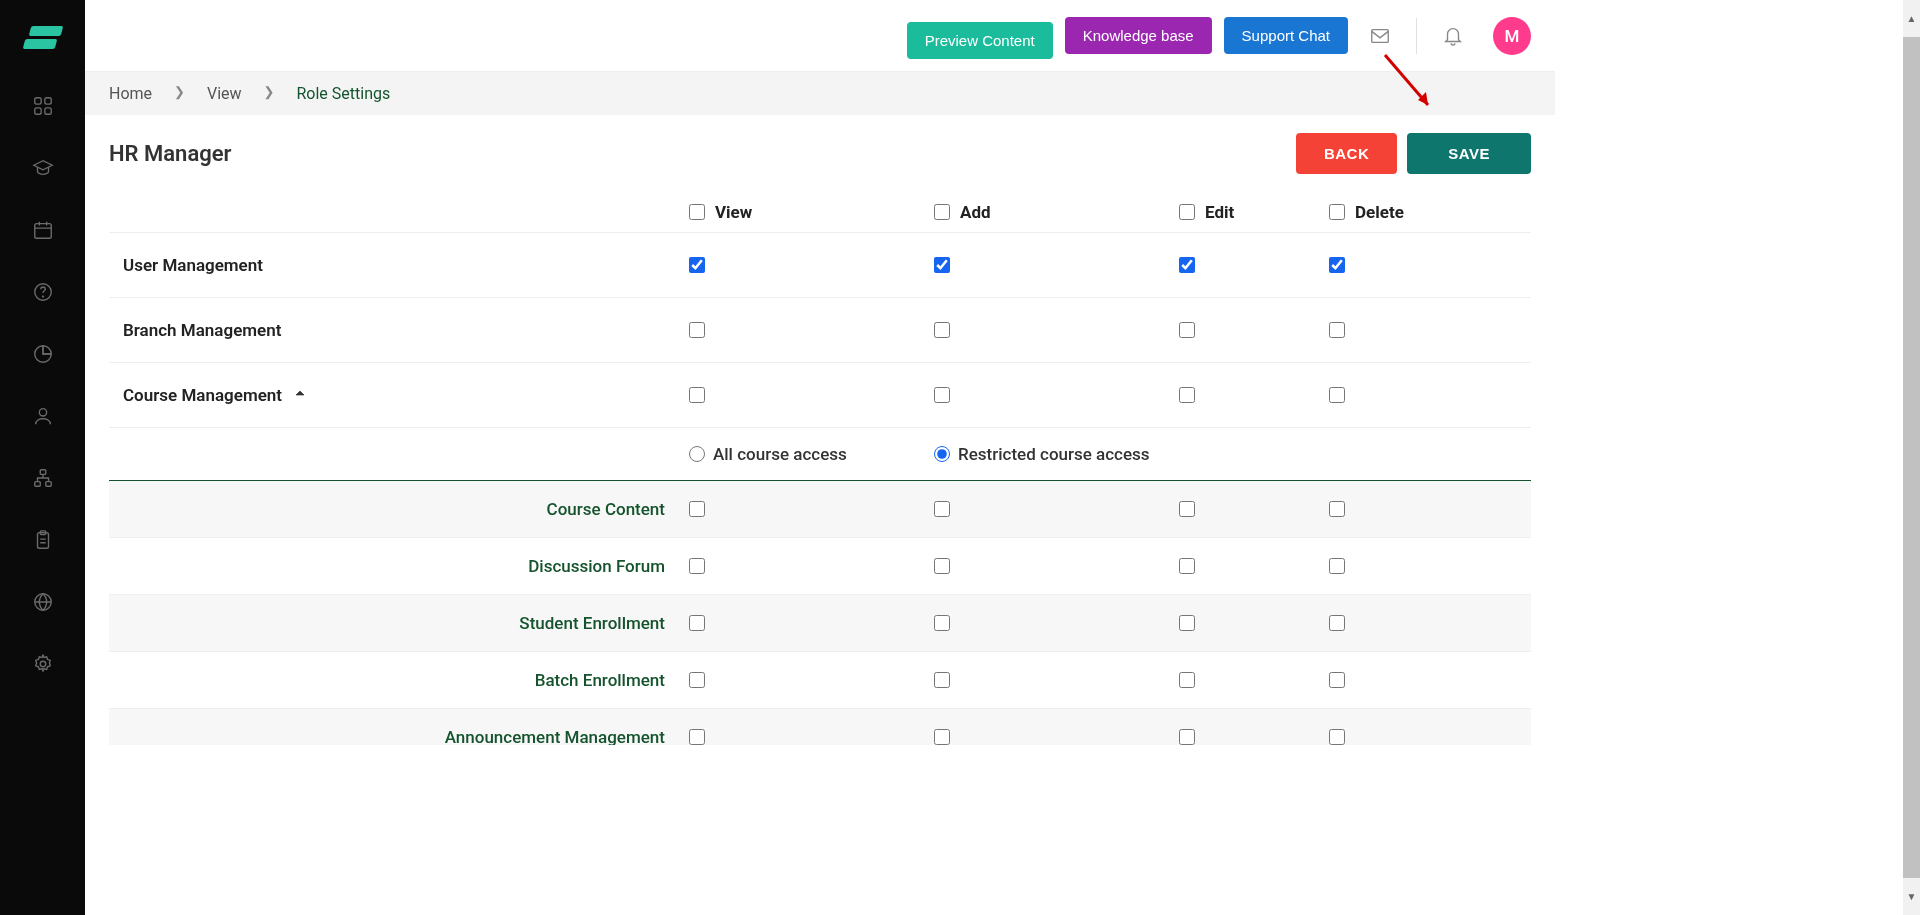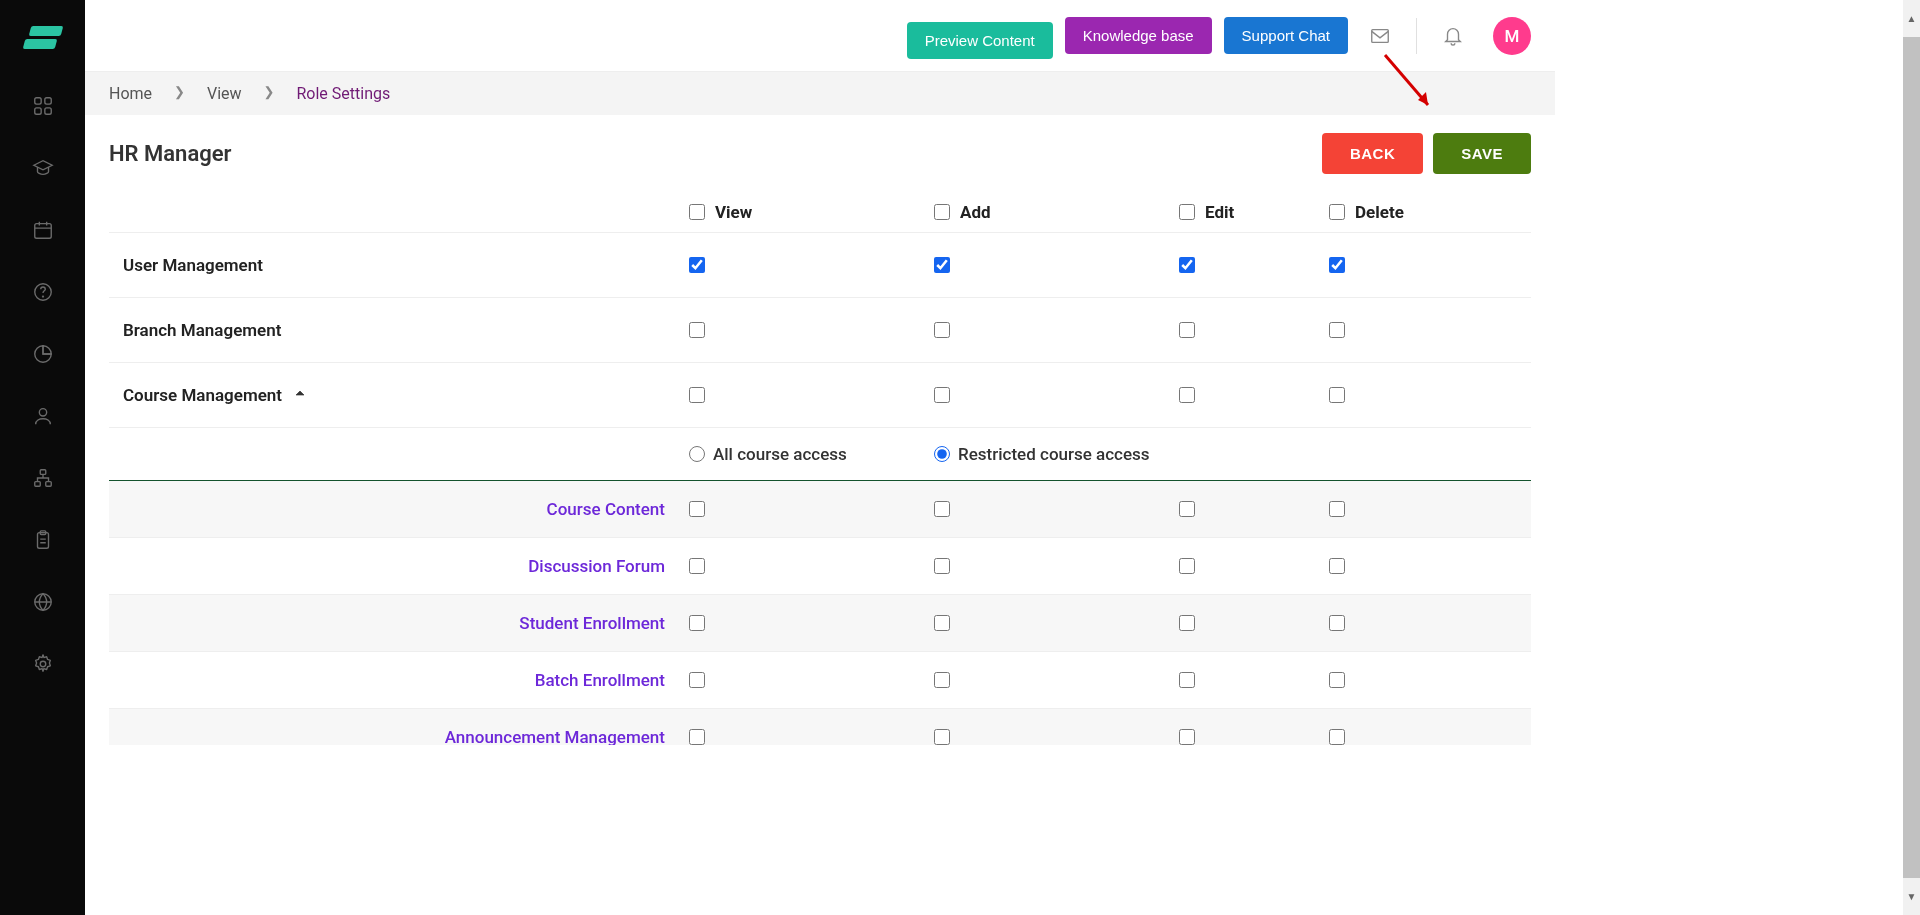--- a/index.html
+++ b/index.html
@@ -104,34 +104,34 @@
 .breadcrumb {
   background: #f4f4f4;
   padding: 12px 24px;
   display: flex;
   gap: 22px;
   color: #555;
   font-size: 16px;
 }
 .breadcrumb span { cursor: pointer; }
 .breadcrumb .chev { color: #888; font-size: 13px; }
-.breadcrumb .current { color: #701a75; cursor: default; }
+.breadcrumb .current { color: #14532d; cursor: default; }
 
 
 .page-header {
   display: flex;
   align-items: center;
   justify-content: space-between;
   padding: 18px 24px;
   background: #fff;
 }
 .page-title { font-size: 22px; font-weight: 600; color: #333; }
 .page-actions { display: flex; gap: 10px; }
 .btn-red { background: #f44336; font-weight: 700; letter-spacing: 0.5px; padding: 12px 28px; }
-.btn-green { background: #4d7c0f; font-weight: 700; letter-spacing: 0.5px; padding: 12px 28px; }
+.btn-green { background: #0f766e; font-weight: 700; letter-spacing: 0.5px; padding: 12px 41px; }
 
 
 .perm-content { padding: 0 24px 60px; }
 .perm-header-row, .perm-row, .perm-subrow, .perm-radio-row {
   display: grid;
   grid-template-columns: 580px 245px 245px 150px 1fr;
   align-items: center;
   border-bottom: 1px solid #eee;
   padding: 16px 0;
 }
@@ -143,21 +143,21 @@
 .perm-row .module-name {
   font-size: 17px; font-weight: 600; color: #222;
   padding-left: 14px;
   display: flex; align-items: center; gap: 10px;
 }
 .perm-row { padding: 22px 0; }
 .perm-subrow { background: #f7f7f7; padding: 18px 0; }
 .perm-subrow.alt { background: #fff; }
 .perm-subrow .sub-label {
   text-align: right; padding-right: 24px;
-  color: #6d28d9; font-size: 17px; font-weight: 500;
+  color: #14532d; font-size: 17px; font-weight: 500;
   cursor: pointer;
 }
 .perm-radio-row { border-bottom: 1px solid #14532d; padding: 16px 0; }
 .perm-radio-row .radio-group { display: flex; align-items: center; gap: 8px; font-size: 17px; font-weight: 500; }
 .cell { display: flex; align-items: center; }
 input[type="checkbox"] {
   width: 16px; height: 16px; cursor: pointer;
   accent-color: #1565f0;
 }
 input[type="radio"] { width: 16px; height: 16px; cursor: pointer; accent-color: #1565f0; }

